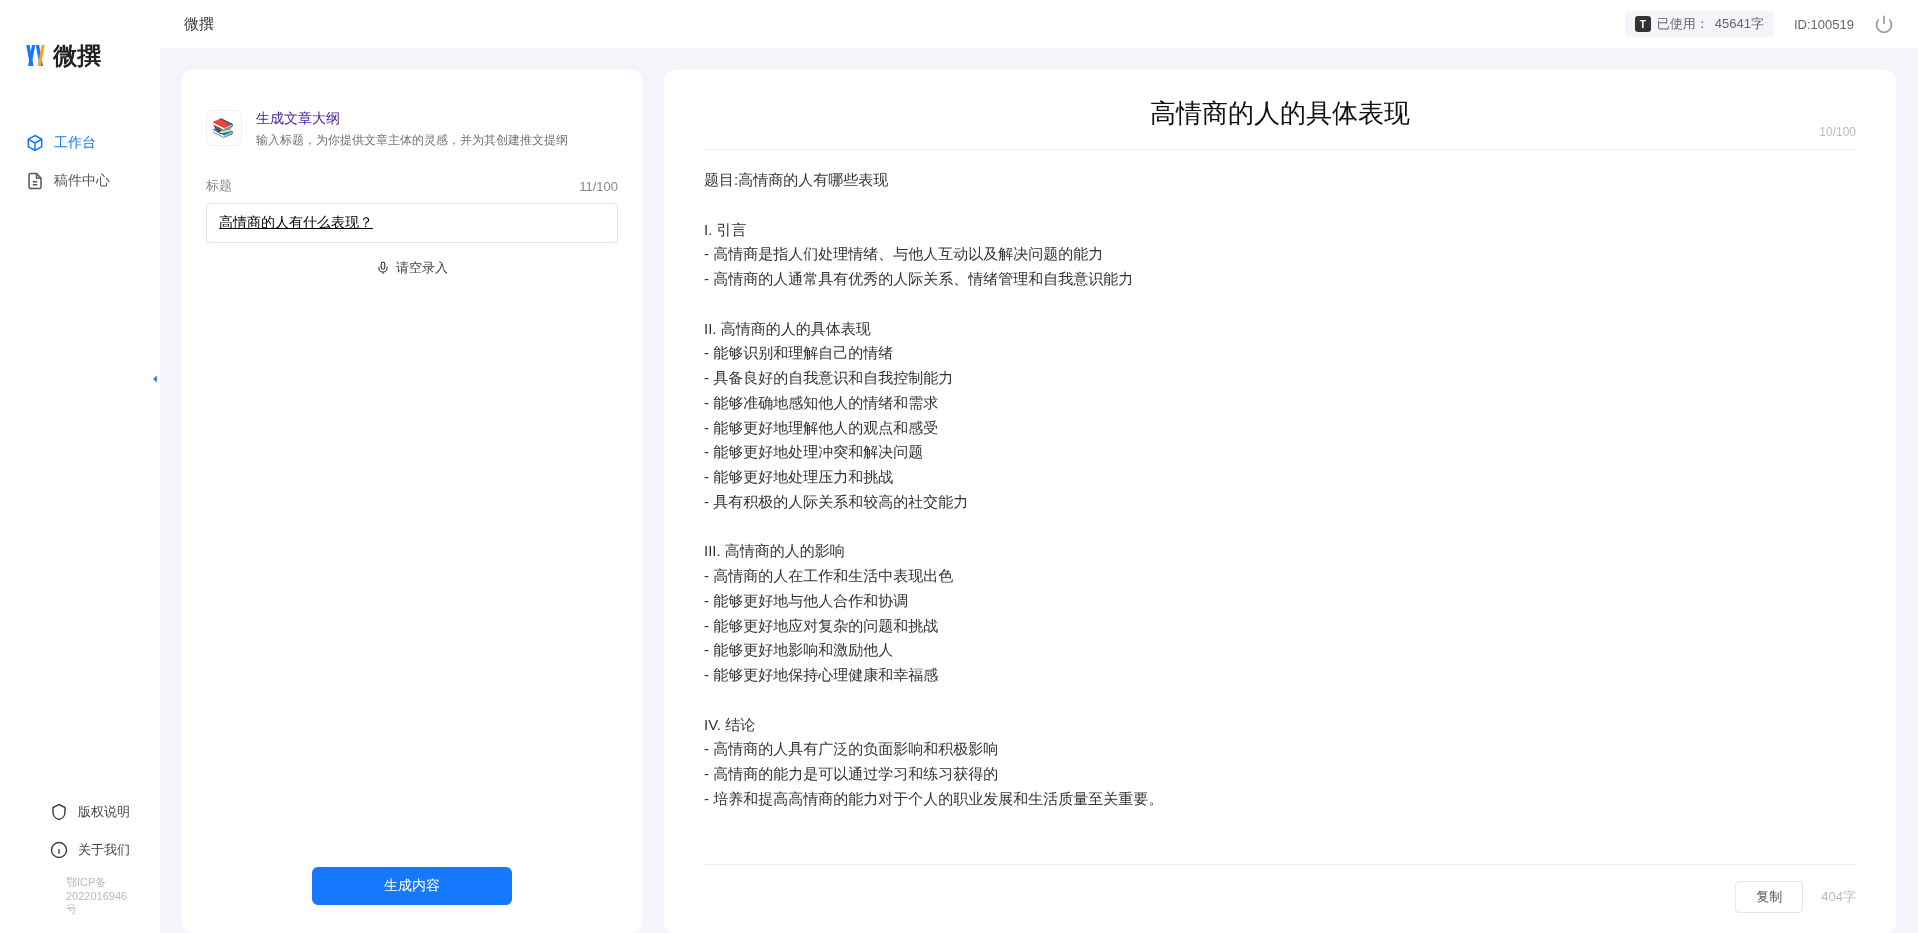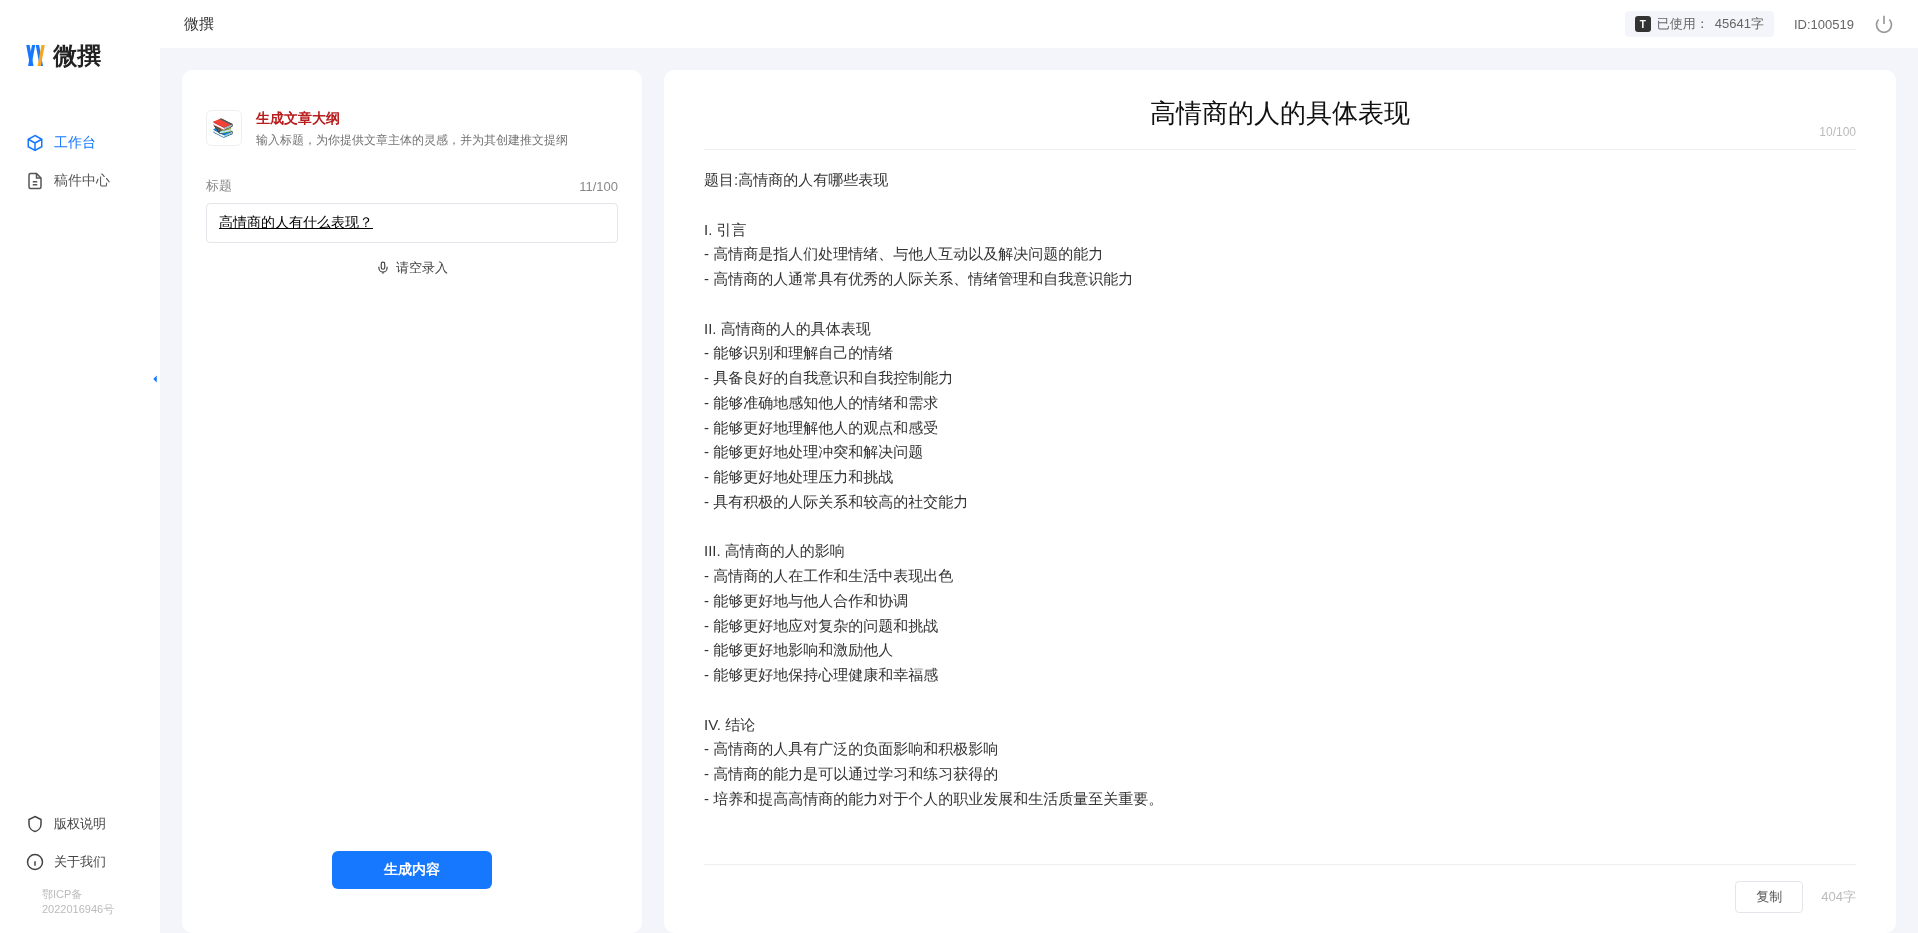--- a/index.html
+++ b/index.html
@@ -11,21 +11,21 @@
   .logo-area { display: flex; align-items: center; gap: 8px; padding: 40px 26px 32px; }
   .logo-w { font-size: 28px; font-weight: 900; display: flex; }
   .logo-w .s1 { color: #1677ff; }
   .logo-w .s2 { color: #1677ff; margin-left: -6px; }
   .logo-w .s3 { color: #f5a623; margin-left: -6px; }
   .logo-text { font-size: 24px; font-weight: 700; color: #222; }
   .nav { flex: 1; padding-top: 20px; }
   .nav-item { display: flex; align-items: center; gap: 10px; padding: 10px 26px; cursor: pointer; color: #555; }
   .nav-item.active { color: #1677ff; }
   .nav-item svg { width: 18px; height: 18px; }
-  .sidebar-bottom { padding-bottom: 16px; }
+  .sidebar-bottom { padding-bottom: 16px; margin-left: 24px; }
   .sidebar-bottom .nav-item { font-size: 13px; color: #444; }
   .icp { font-size: 11px; color: #bbb; padding: 6px 42px 0; }
   .sidebar-toggle { position: absolute; right: -2px; top: 370px; color: #1677ff; cursor: pointer; }
   
   
   .main { flex: 1; display: flex; flex-direction: column; }
   .topbar { height: 48px; background: #fff; display: flex; align-items: center; padding: 0 24px; }
   .topbar-title { font-size: 15px; color: #333; }
   .topbar-right { margin-left: auto; display: flex; align-items: center; gap: 20px; font-size: 13px; color: #666; }
   .usage-chip { background: #f4f5fa; border-radius: 4px; padding: 4px 10px; display: flex; align-items: center; gap: 6px; }
@@ -35,29 +35,29 @@
   .workarea { flex: 1; display: flex; gap: 22px; padding: 22px 22px 0 22px; }
   
   
   .panel-left { width: 460px; background: #fff; border-radius: 10px; display: flex; flex-direction: column; padding: 20px 24px; }
   .tab-switch { display: inline-flex; background: #f4f5fa; border-radius: 16px; padding: 2px; gap: 2px; }
   .tab-btn { padding: 4px 16px; border-radius: 14px; font-size: 13px; color: #666; cursor: pointer; }
   .tab-btn.active { background: #1677ff; color: #fff; }
   .template-row { display: flex; gap: 14px; margin-top: 20px; align-items: flex-start; }
   .template-icon { width: 36px; height: 36px; border-radius: 6px; background: #fff; border: 1px solid #eee; display: flex; align-items: center; justify-content: center; }
   .template-icon span { font-size: 18px; }
-  .template-info .tname { font-size: 14px; font-weight: 700; color: #b91c1c; }
+  .template-info .tname { font-size: 14px; font-weight: 400; color: #4c1d95; }
   .template-info .tdesc { font-size: 12px; color: #737373; margin-top: 4px; }
   .field-block { margin-top: 28px; }
   .field-head { display: flex; align-items: center; justify-content: space-between; font-size: 13px; color: #888; }
   .field-input { width: 100%; margin-top: 8px; height: 40px; border: 1px solid #e5e6eb; border-radius: 4px; padding: 0 12px; font-size: 14px; outline: none; text-decoration: underline; }
   .voice-row { margin-top: 16px; text-align: center; color: #404040; font-size: 13px; display: flex; justify-content: center; align-items: center; gap: 6px; cursor: pointer; }
   .voice-row svg { width: 14px; height: 14px; }
   .left-spacer { flex: 1; }
-  .generate-btn { margin: 0 auto 24px; width: 160px; height: 38px; background: #1677ff; color: #fff; border: none; border-radius: 6px; font-size: 14px; cursor: pointer; font-weight: bold; }
+  .generate-btn { margin: 0 auto 8px; width: 200px; height: 38px; background: #1677ff; color: #fff; border: none; border-radius: 6px; font-size: 14px; cursor: pointer; }
   
   
   .panel-right { flex: 1; background: #fff; border-radius: 10px; padding: 26px 40px 20px; display: flex; flex-direction: column; }
   .doc-title-row { text-align: center; position: relative; padding-bottom: 18px; border-bottom: 1px solid #eee; }
   .doc-title { font-size: 26px; font-family: "Songti SC", SimSun, serif; font-weight: 500; color: #111; }
   .doc-count { position: absolute; right: 0; bottom: 10px; font-size: 12px; color: #bbb; }
   .doc-body { flex: 1; padding-top: 18px; font-size: 15px; line-height: 1.65; color: #333; white-space: pre-line; overflow-y: auto; border-bottom: 1px solid #eee; }
   .doc-footer { display: flex; align-items: center; justify-content: flex-end; padding-top: 16px; gap: 18px; }
   .copy-btn { border: 1px solid #e5e6eb; background: #fff; color: #555; padding: 6px 20px; border-radius: 4px; cursor: pointer; font-size: 13px; }
   .word-count { color: #bbb; font-size: 13px; }

